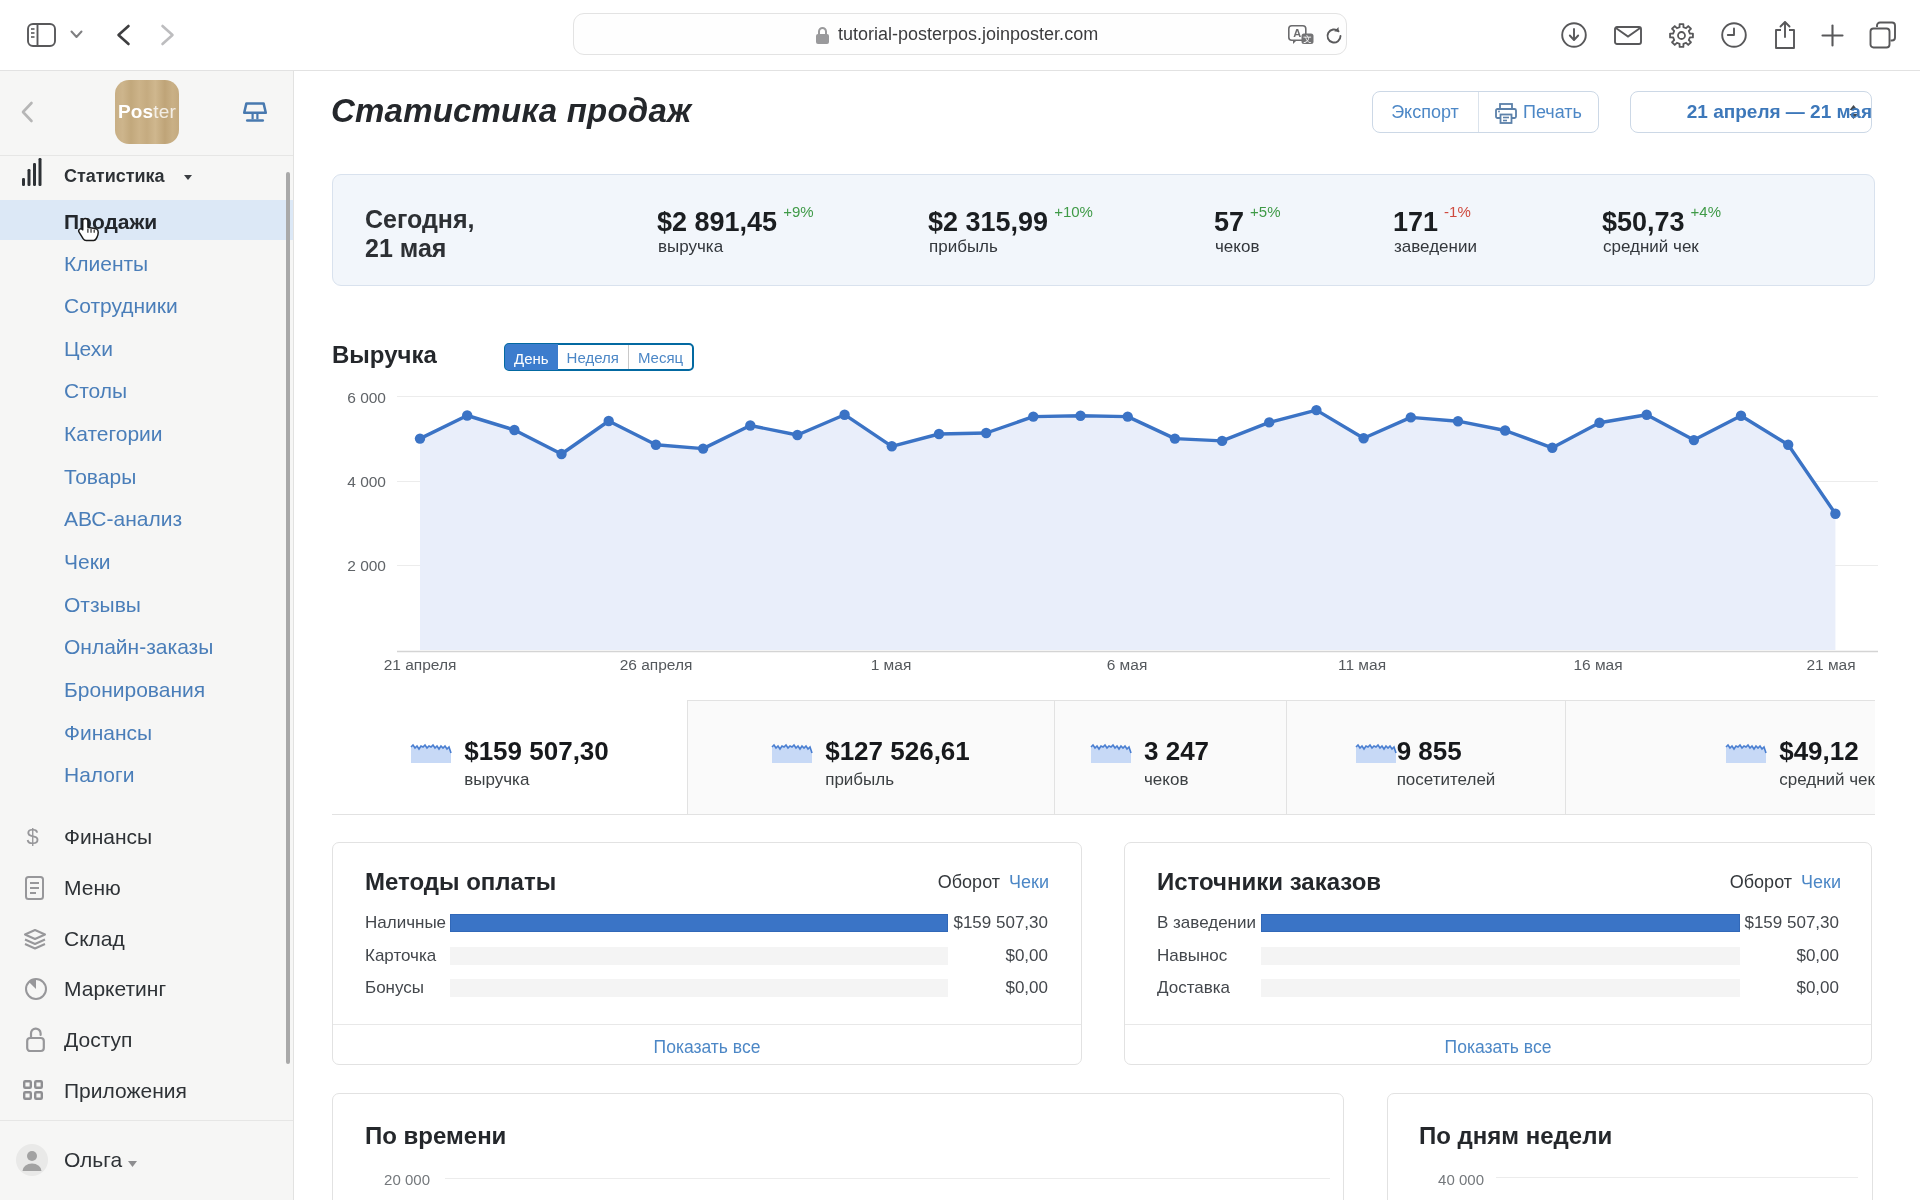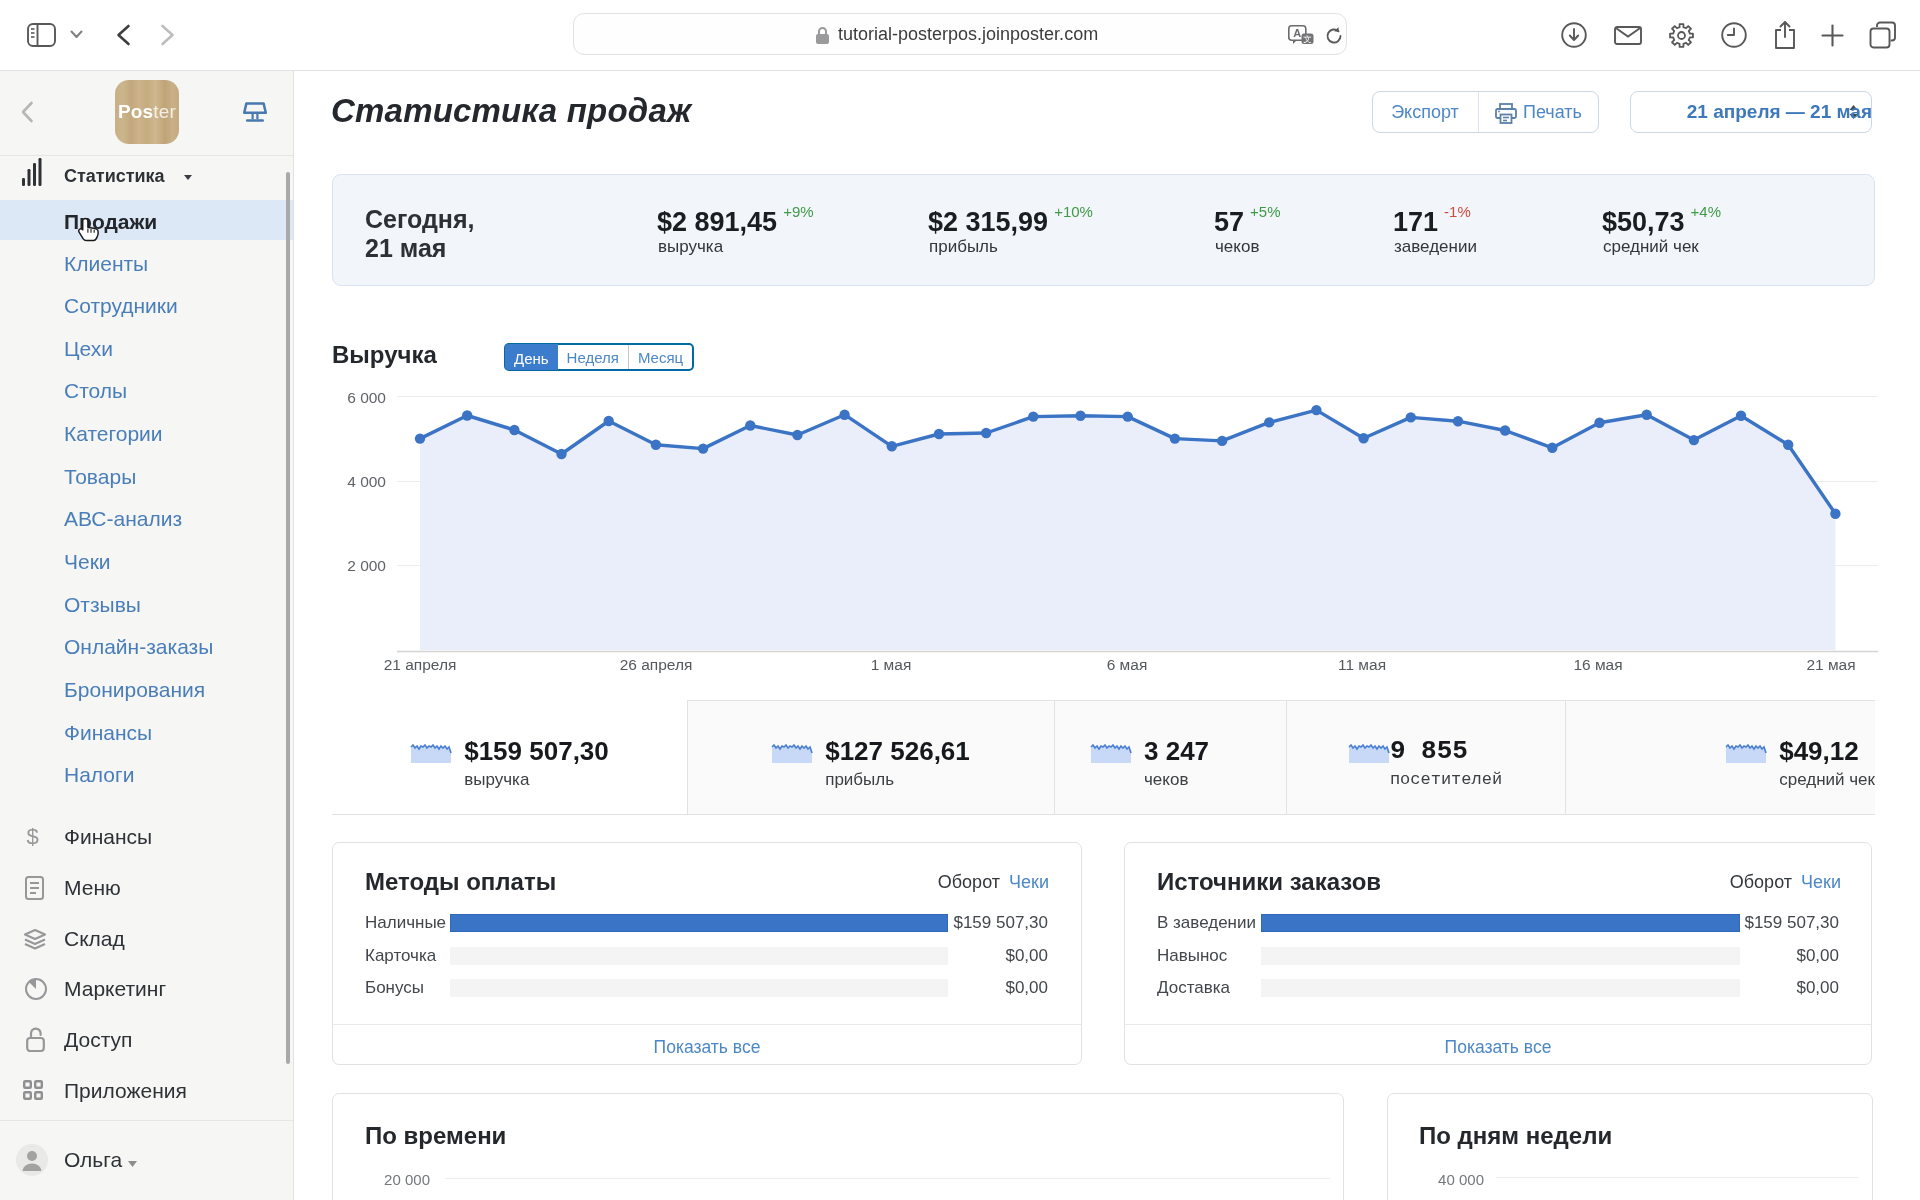--- a/index.html
+++ b/index.html
@@ -345,21 +345,21 @@
           <path d="M1,6 L3,4 L5,7 L7,5 L9,8 L11,5 L13,6 L15,4 L17,7 L19,5 L21,6 L23,4 L25,7 L27,5 L29,8 L31,5 L33,7 L35,5 L37,8 L39,6 L41,12 L41,22 L1,22 Z" fill="#c7d9f6"></path>
           <path d="M1,6 L3,4 L5,7 L7,5 L9,8 L11,5 L13,6 L15,4 L17,7 L19,5 L21,6 L23,4 L25,7 L27,5 L29,8 L31,5 L33,7 L35,5 L37,8 L39,6 L41,12" fill="none" stroke="#4a7fd1" stroke-width="1.6"></path>
         </svg>
         <div>
           <div class="statval" style="line-height:26px;">3 247</div>
           <div style="font-size:17px;color:#3c4043;margin-top:6px;">чеков</div>
         </div>
       </div>
 </div>
 <div class="abs" style="left:1286px;top:738px;width:278px;display:flex;justify-content:center;">
-<div style="display:flex;font-family:Liberation Mono, monospace;">
+<div style="display:flex;">
         <svg width="42" height="22" viewBox="0 0 42 22" style="margin-top:3px;">
           <path d="M1,6 L3,4 L5,7 L7,5 L9,8 L11,5 L13,6 L15,4 L17,7 L19,5 L21,6 L23,4 L25,7 L27,5 L29,8 L31,5 L33,7 L35,5 L37,8 L39,6 L41,12 L41,22 L1,22 Z" fill="#c7d9f6"></path>
           <path d="M1,6 L3,4 L5,7 L7,5 L9,8 L11,5 L13,6 L15,4 L17,7 L19,5 L21,6 L23,4 L25,7 L27,5 L29,8 L31,5 L33,7 L35,5 L37,8 L39,6 L41,12" fill="none" stroke="#4a7fd1" stroke-width="1.6"></path>
         </svg>
         <div>
           <div class="statval" style="line-height:26px;">9 855</div>
           <div style="font-size:17px;color:#3c4043;margin-top:6px;">посетителей</div>
         </div>
       </div>
 </div>

